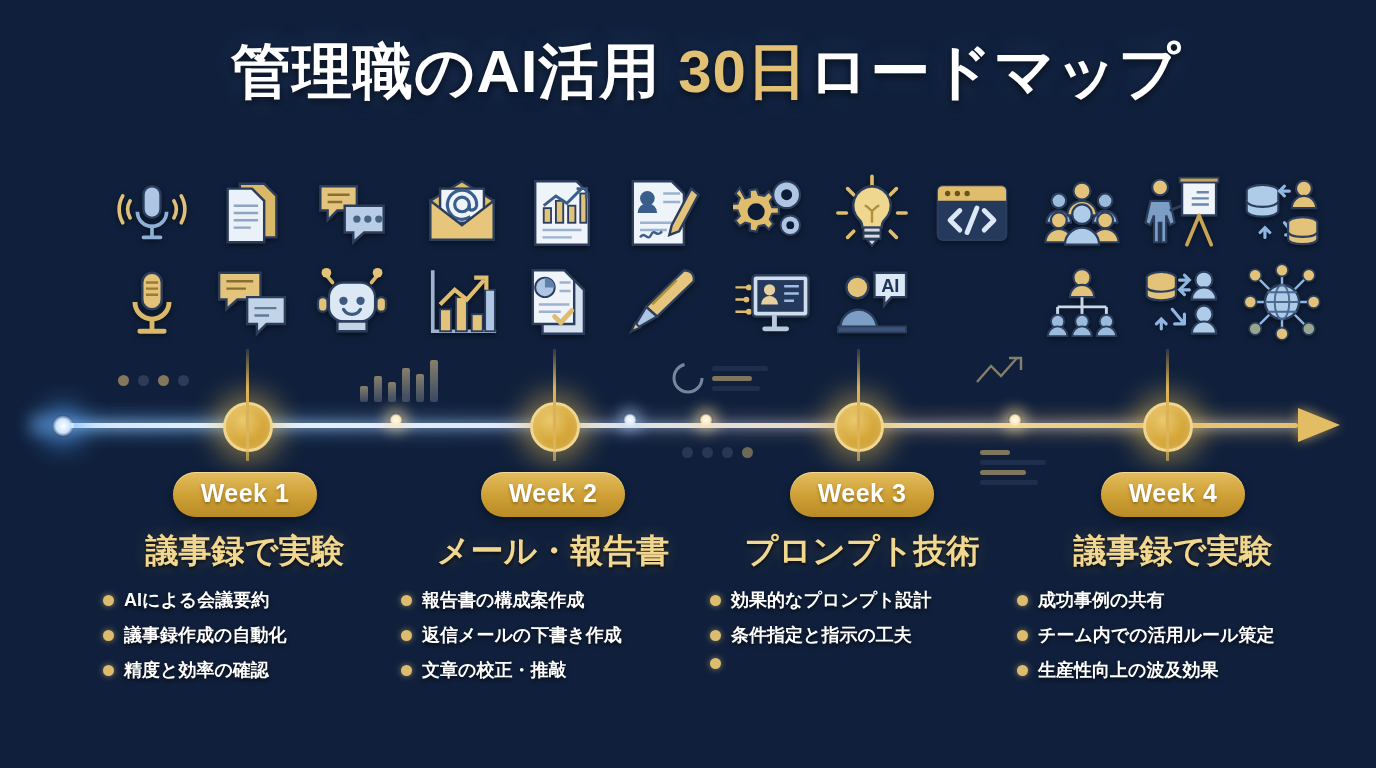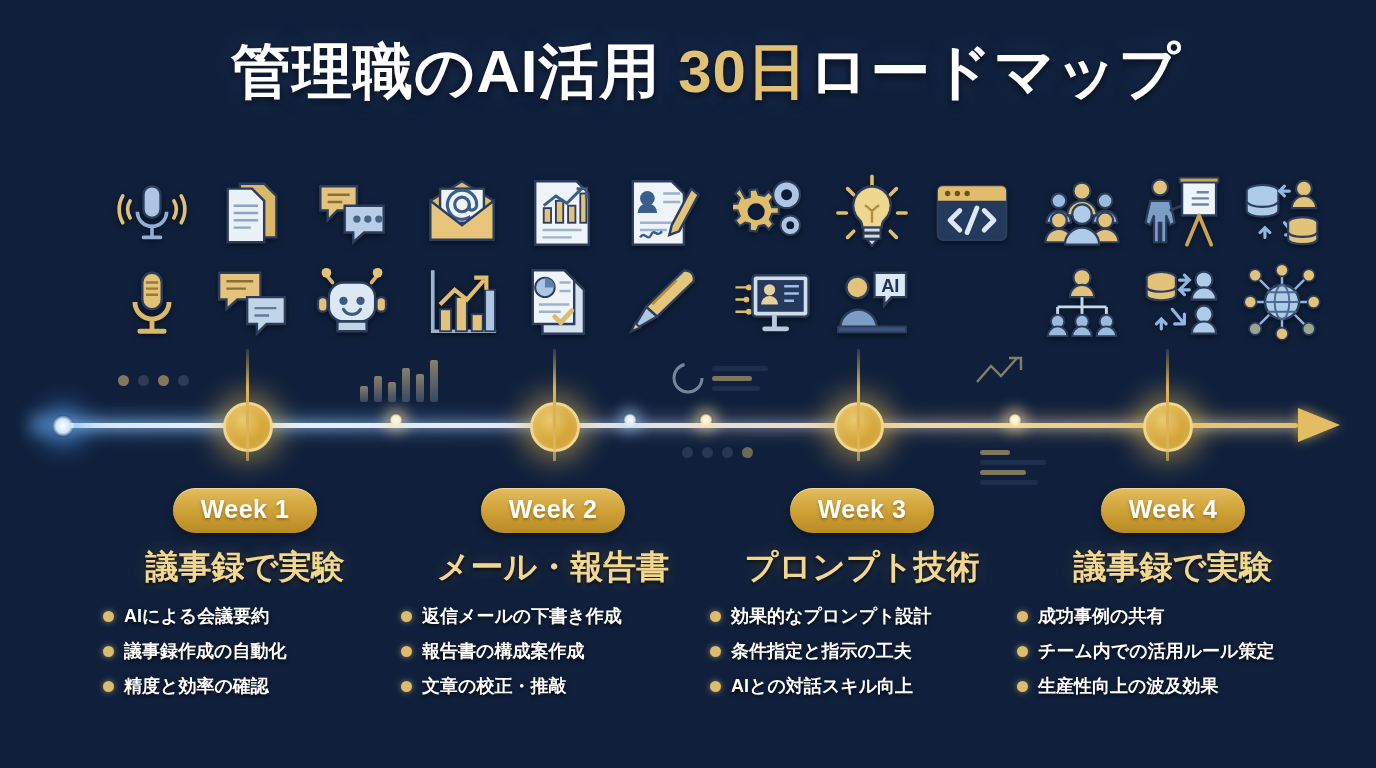--- a/index.html
+++ b/index.html
@@ -102,21 +102,21 @@
   .deco{position:absolute;opacity:.55;pointer-events:none;}
   .dots4{display:flex;gap:9px;}
   .dots4 i{width:11px;height:11px;border-radius:50%;background:#46536d;display:block;}
   .dots4 i.on{background:#e0c076;}
   .minibars{display:flex;align-items:flex-end;gap:6px;height:42px;}
   .minibars i{width:8px;display:block;border-radius:2px;background:linear-gradient(180deg,#e7cf92,#5a6780);}
   .linestack i{display:block;height:5px;border-radius:3px;margin-bottom:5px;background:#2b3c5c;}
   .linestack i.g{background:#d9bd79;}
 
   
-  .cols{position:absolute;left:0;top:488px;width:100%;height:260px;}
+  .cols{position:absolute;left:0;top:472px;width:100%;height:260px;}
   .col{position:absolute;top:0;width:320px;}
   .badge{
     display:block;margin:0 auto;width:max-content;
     padding:7px 28px 9px;border-radius:26px;
     background:linear-gradient(180deg,#e3bd5f 0%,#cfa036 52%,#b98b26 100%);
     color:#ffffff;font-size:25px;font-weight:bold;letter-spacing:.5px;
     box-shadow:0 3px 9px rgba(0,0,0,.45), inset 0 1px 0 rgba(255,240,200,.55);
     text-shadow:0 2px 3px rgba(90,60,0,.45);
   }
   .headline{
@@ -590,25 +590,25 @@
           </li>
       </ul>
     </div>
 
     <div class="col c2" style="left:393px;">
       <div class="badge">Week 2</div>
       <div class="headline">メール・報告書</div>
       <ul class="bullets">
         <li>
             <span class="dot"></span>
+            <span>報告書の構成案作成</span>
+          </li>
+        <li>
+            <span class="dot"></span>
             <span>返信メールの下書き作成</span>
-          </li>
-        <li>
-            <span class="dot"></span>
-            <span>報告書の構成案作成</span>
           </li>
         <li>
             <span class="dot"></span>
             <span>文章の校正・推敲</span>
           </li>
       </ul>
     </div>
 
     <div class="col c3" style="left:702px;">
       <div class="badge">Week 3</div>
@@ -617,21 +617,20 @@
         <li>
             <span class="dot"></span>
             <span>効果的なプロンプト設計</span>
           </li>
         <li>
             <span class="dot"></span>
             <span>条件指定と指示の工夫</span>
           </li>
         <li>
             <span class="dot"></span>
-            <span>AIとの対話スキル向上</span>
           </li>
       </ul>
     </div>
 
     <div class="col c4" style="left:1013px;">
       <div class="badge">Week 4</div>
       <div class="headline">議事録で実験</div>
       <ul class="bullets">
         <li>
             <span class="dot"></span>

